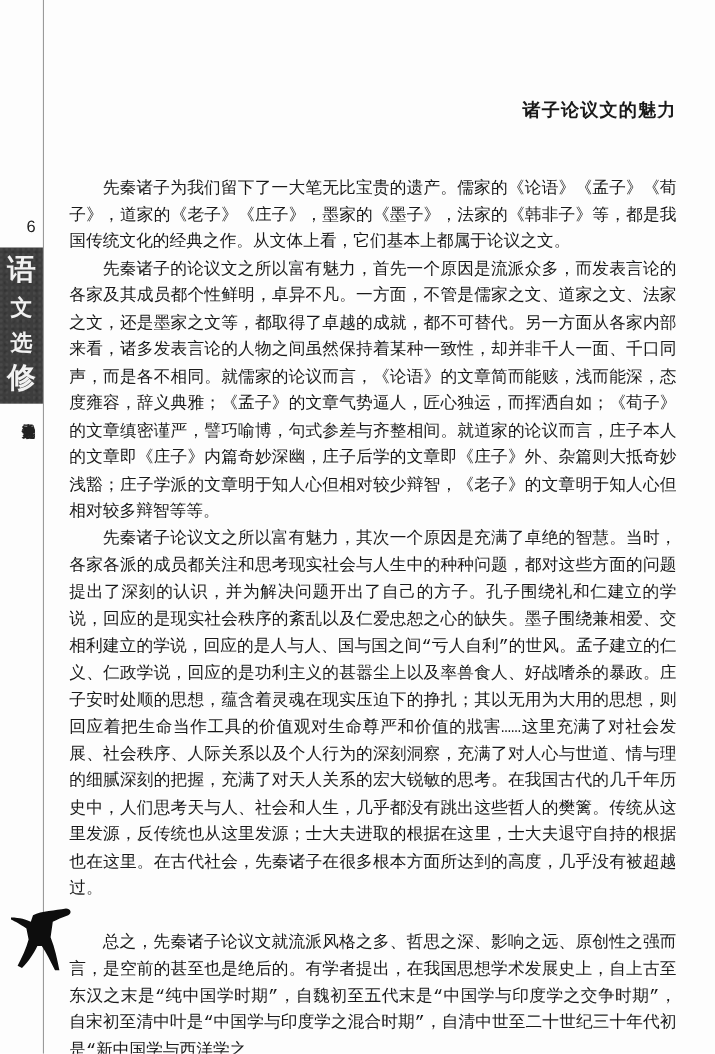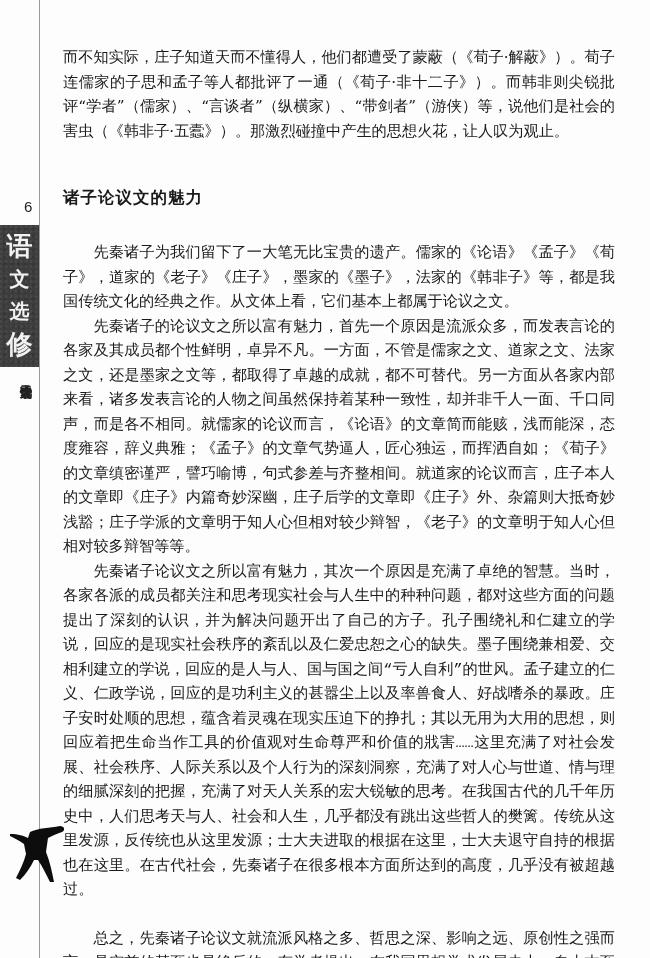--- a/index.html
+++ b/index.html
@@ -100,22 +100,22 @@
       text-align-last: left;
     }
     .para.indent {
       text-indent: 2em;
       font-family: Liberation Mono, monospace;
     }
     .section-title {
       font-family: "DejaVu Sans", "Liberation Sans", sans-serif;
       font-weight: bold;
       font-size: 16.5px;
-      text-align: left;
-      margin: 44px 0 32px 0;
+      text-align: right;
+      margin: 44px 0 48px 0;
       letter-spacing: 1px;
     }
     .gap {
       height: 24px;
     }
   </style>
 </head>
 <body>
 
 <div class="page">
@@ -131,21 +131,20 @@
     <span>修</span>
   </div>
 
   <div class="side-subtitle">先秦诸子选读</div>
 
   <svg class="ink-figure" viewBox="0 0 58 62">
     <path d="M2 12 C10 12 16 14 20 16 L22 10 C30 6 42 6 52 4 C56 4 58 8 54 10 C48 12 44 14 40 16 L38 30 C42 40 44 50 46 60 L42 60 C38 52 34 44 30 38 L26 38 C22 46 18 52 12 58 L8 56 C12 48 16 40 18 32 L16 22 C10 18 6 16 2 14 Z" fill="#0d0d0d"></path>
   </svg>
 
   <div class="content">
-    <p class="para">而不知实际，庄子知道天而不懂得人，他们都遭受了蒙蔽（《荀子·解蔽》）。荀子连儒家的子思和孟子等人都批评了一通（《荀子·非十二子》）。而韩非则尖锐批评“学者”（儒家）、“言谈者”（纵横家）、“带剑者”（游侠）等，说他们是社会的害虫（《韩非子·五蠹》）。那激烈碰撞中产生的思想火花，让人叹为观止。</p>
 
     <div class="section-title">诸子论议文的魅力</div>
 
     <p class="para indent">先秦诸子为我们留下了一大笔无比宝贵的遗产。儒家的《论语》《孟子》《荀子》，道家的《老子》《庄子》，墨家的《墨子》，法家的《韩非子》等，都是我国传统文化的经典之作。从文体上看，它们基本上都属于论议之文。</p>
     <p class="para indent">先秦诸子的论议文之所以富有魅力，首先一个原因是流派众多，而发表言论的各家及其成员都个性鲜明，卓异不凡。一方面，不管是儒家之文、道家之文、法家之文，还是墨家之文等，都取得了卓越的成就，都不可替代。另一方面从各家内部来看，诸多发表言论的人物之间虽然保持着某种一致性，却并非千人一面、千口同声，而是各不相同。就儒家的论议而言，《论语》的文章简而能赅，浅而能深，态度雍容，辞义典雅；《孟子》的文章气势逼人，匠心独运，而挥洒自如；《荀子》的文章缜密谨严，譬巧喻博，句式参差与齐整相间。就道家的论议而言，庄子本人的文章即《庄子》内篇奇妙深幽，庄子后学的文章即《庄子》外、杂篇则大抵奇妙浅豁；庄子学派的文章明于知人心但相对较少辩智，《老子》的文章明于知人心但相对较多辩智等等。</p>
     <p class="para indent">先秦诸子论议文之所以富有魅力，其次一个原因是充满了卓绝的智慧。当时，各家各派的成员都关注和思考现实社会与人生中的种种问题，都对这些方面的问题提出了深刻的认识，并为解决问题开出了自己的方子。孔子围绕礼和仁建立的学说，回应的是现实社会秩序的紊乱以及仁爱忠恕之心的缺失。墨子围绕兼相爱、交相利建立的学说，回应的是人与人、国与国之间“亏人自利”的世风。孟子建立的仁义、仁政学说，回应的是功利主义的甚嚣尘上以及率兽食人、好战嗜杀的暴政。庄子安时处顺的思想，蕴含着灵魂在现实压迫下的挣扎；其以无用为大用的思想，则回应着把生命当作工具的价值观对生命尊严和价值的戕害……这里充满了对社会发展、社会秩序、人际关系以及个人行为的深刻洞察，充满了对人心与世道、情与理的细腻深刻的把握，充满了对天人关系的宏大锐敏的思考。在我国古代的几千年历史中，人们思考天与人、社会和人生，几乎都没有跳出这些哲人的樊篱。传统从这里发源，反传统也从这里发源；士大夫进取的根据在这里，士大夫退守自持的根据也在这里。在古代社会，先秦诸子在很多根本方面所达到的高度，几乎没有被超越过。</p>
     <div class="gap"></div>
     <p class="para indent">总之，先秦诸子论议文就流派风格之多、哲思之深、影响之远、原创性之强而言，是空前的甚至也是绝后的。有学者提出，在我国思想学术发展史上，自上古至东汉之末是“纯中国学时期”，自魏初至五代末是“中国学与印度学之交争时期”，自宋初至清中叶是“中国学与印度学之混合时期”，自清中世至二十世纪三十年代初是“新中国学与西洋学之</p>
   </div>
 

